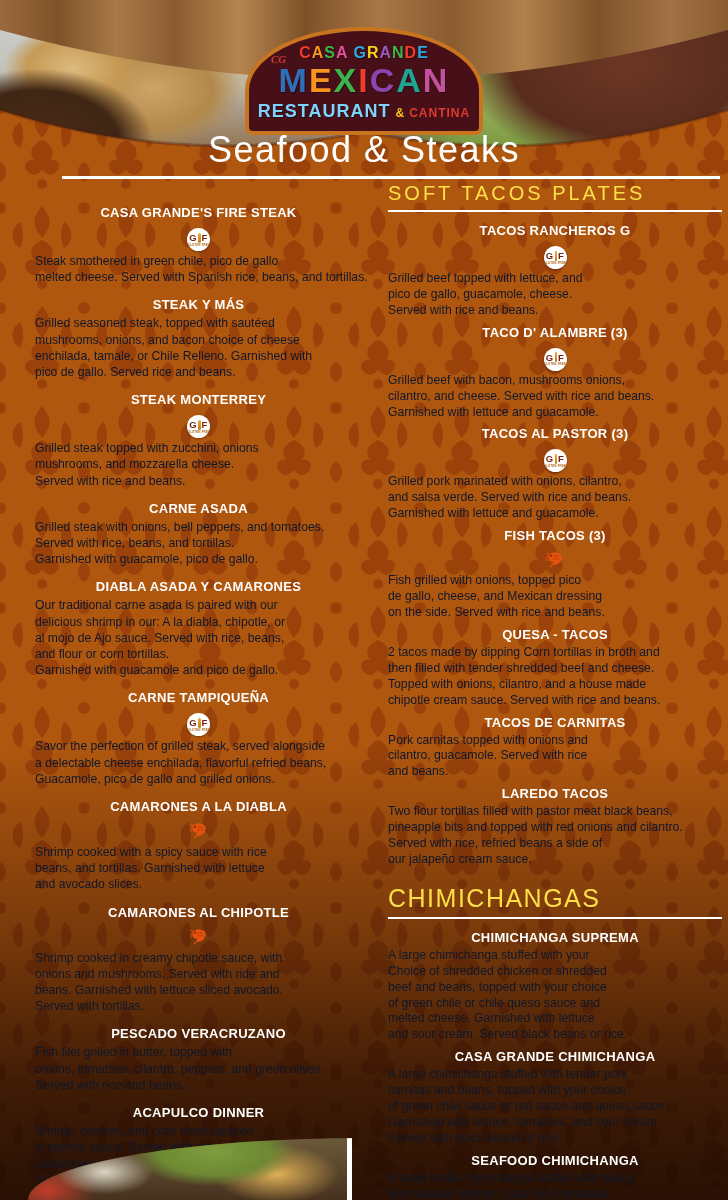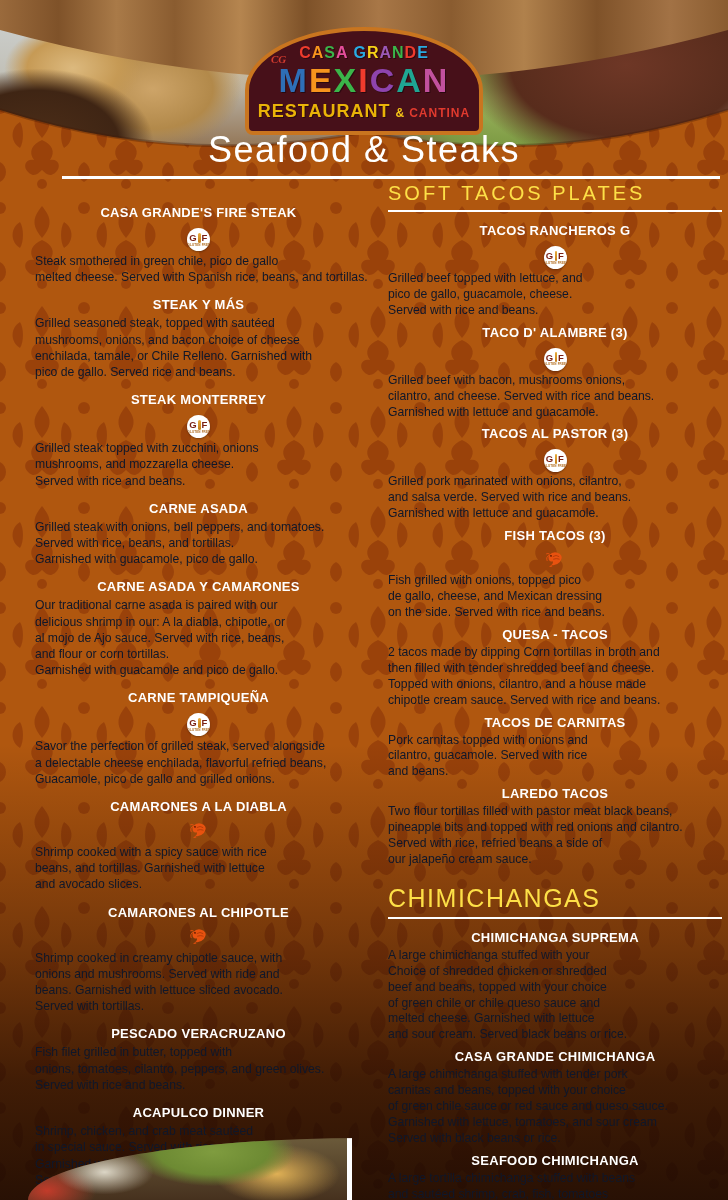--- a/index.html
+++ b/index.html
@@ -24,21 +24,21 @@
   .arc{position:absolute;left:0;top:0;width:728px;height:186px;}
   .logo{position:absolute;left:50%;top:27px;transform:translateX(-50%);
         width:238px;height:108px;background:#471019;border:4px solid #c9751f;
         border-radius:120px 120px 8px 8px / 64px 64px 8px 8px;z-index:6;
         display:flex;flex-direction:column;align-items:center;box-sizing:border-box;padding-top:13px;}
   .monogram{position:absolute;left:22px;top:22px;font-size:11px;font-style:italic;
             font-weight:700;color:#d03a2e;font-family:"Liberation Serif",serif;}
   .l1{font-size:16px;font-weight:800;letter-spacing:1px;line-height:18px;text-shadow:1px 1px 0 rgba(0,0,0,.4);}
   .l2{font-size:34px;font-weight:800;letter-spacing:2px;line-height:36px;text-shadow:1px 1px 0 rgba(0,0,0,.4);}
   .l3{display:flex;align-items:baseline;gap:5px;margin-top:3px;}
-  .rest{color:#eab308;font-weight:800;font-size:18px;letter-spacing:1px;text-shadow:1px 1px 0 rgba(0,0,0,.4);}
+  .rest{color:#7dd3fc;font-weight:800;font-size:18px;letter-spacing:1px;text-shadow:1px 1px 0 rgba(0,0,0,.4);}
   .amp{color:#f5c518;font-weight:800;font-size:12px;}
   .cant{color:#e03a2e;font-weight:800;font-size:12px;letter-spacing:1px;}
   .hero-title{position:absolute;left:0;right:0;top:129px;text-align:center;z-index:5;
         color:#fff;font-size:36px;letter-spacing:1.5px;font-weight:400;}
   .hero-rule{position:absolute;left:62px;width:658px;top:176px;height:2.5px;background:#fff;z-index:6;}
 
   
   .cols{position:absolute;top:180px;left:0;right:0;z-index:2;display:flex;}
   .col{box-sizing:border-box;}
   .col-left{width:362px;padding:24px 0 0 35px;}
@@ -235,21 +235,21 @@
       <span>CARNE ASADA</span>
 
     </h3>
     <p class="item-desc">Grilled steak with onions, bell peppers, and tomatoes.
 Served with rice, beans, and tortillas.
 Garnished with guacamole, pico de gallo.</p>
   </article>
 
   <article class="item">
     <h3 class="item-name">
-      <span>CARNE ASADA Y CAMARONES</span>
+      <span>DIABLA ASADA Y CAMARONES</span>
 
     </h3>
     <p class="item-desc">Our traditional carne asada is paired with our
 delicious shrimp in our: A la diabla, chipotle, or
 al mojo de Ajo sauce. Served with rice, beans,
 and flour or corn tortillas.
 Garnished with guacamole and pico de gallo.</p>
   </article>
 
   <article class="item">

